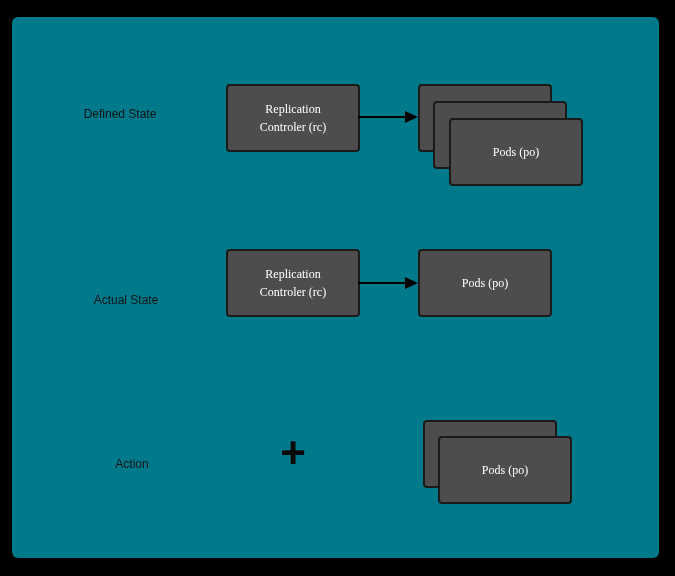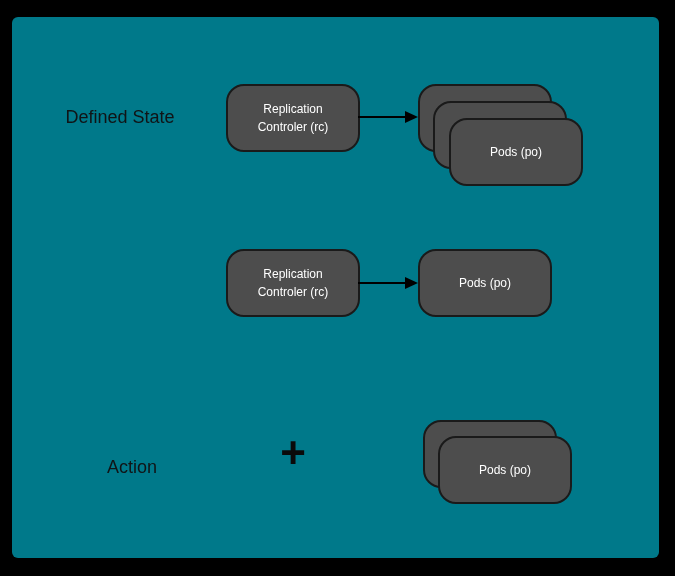--- a/index.html
+++ b/index.html
@@ -23,37 +23,38 @@
     height: 541px;
     background: #00798A;
     border-radius: 6px;
   }
   .node {
     position: absolute;
     width: 134px;
     height: 68px;
     background: #4D4D4D;
     border: 2px solid #1A1A1A;
-    border-radius: 18px;
+    border-radius: 4px;
     box-sizing: border-box;
     display: flex;
     align-items: center;
     justify-content: center;
+    font-family: Liberation Serif, serif;
   }
   .node-text {
     color: #FFFFFF;
     font-size: 12px;
     line-height: 1.5;
     text-align: center;
     white-space: pre-line;
   }
   .row-label {
     position: absolute;
     color: #101416;
-    font-size: 18px;
+    font-size: 12px;
     text-align: center;
   }
   .arrow {
     position: absolute;
     height: 14px;
     display: flex;
     align-items: center;
   }
   .arrow-line {
     flex: 1;
@@ -99,20 +100,21 @@
     <div class="arrow-line"></div>
     <div class="arrow-head"></div>
   </div>
 
   <div class="node" style="left:418px; top:84px;"></div>
   <div class="node" style="left:433px; top:101px;"></div>
   <div class="node" style="left:449px; top:118px;">
     <span class="node-text">Pods (po)</span>
   </div>
 
+  <div class="row-label" style="left:66px; top:293px; width:120px;">Actual State</div>
 
   <div class="node" style="left:226px; top:249px;">
     <span class="node-text">Replication
 Controler (rc)</span>
   </div>
 
   <div class="arrow" style="left:358px; top:276px; width:60px;">
     <div class="arrow-line"></div>
     <div class="arrow-head"></div>
   </div>

